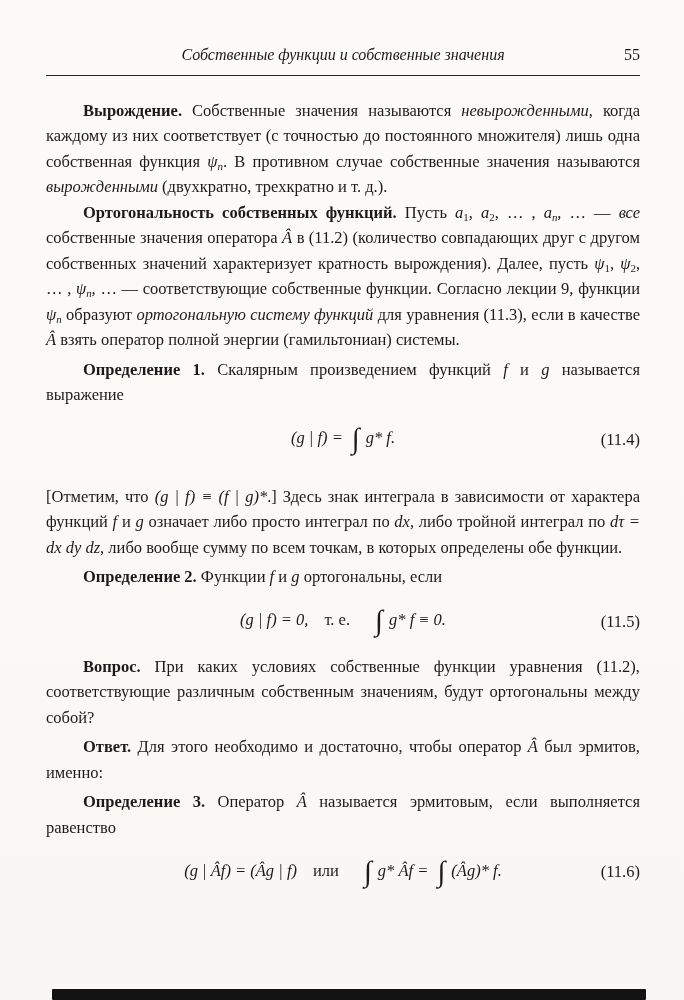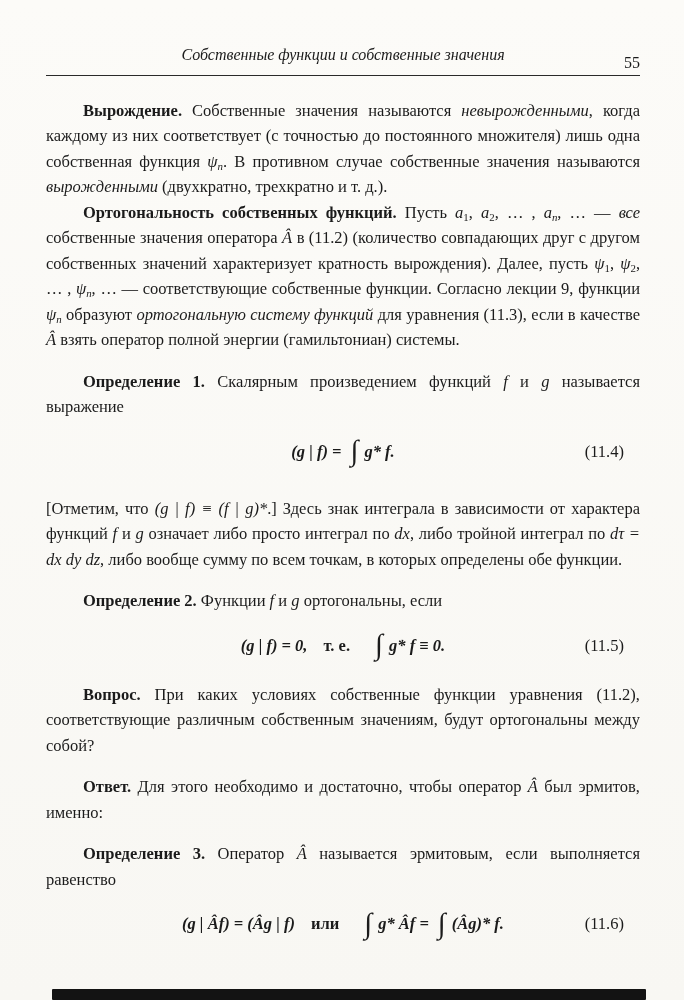--- a/index.html
+++ b/index.html
@@ -27,70 +27,69 @@
     text-align: center;
     font-style: italic;
     font-size: 16px;
     padding-bottom: 7px;
     border-bottom: 1.4px solid #2a2a2a;
     margin-bottom: 22px;
   }
   .rh-num {
     position: absolute;
     right: 0;
-    top: 8px;
+    top: 0;
     font-style: normal;
   }
   .text-block { display: block; }
   .para {
     margin: 0;
     text-align: justify;
     text-indent: 37px;
   }
   .para.noindent { text-indent: 0; margin-top: 24px; }
-  .vspace { margin-top: 16px; }
+  .vspace { margin-top: 4px; }
   b { font-weight: 700; }
   i, .m { font-style: italic; }
   sub {
     font-size: 0.66em;
     line-height: 0;
     vertical-align: -0.28em;
     font-style: normal;
   }
   sub.it { font-style: italic; }
   .eq {
     position: relative;
     display: flex;
     align-items: center;
     justify-content: center;
     margin: 12px 0;
     min-height: 40px;
     text-indent: 0;
   }
   .eq-body {
     display: inline-flex;
-    align-items: center;
+    align-items: flex-start;
     white-space: pre;
-    font-weight: bold;
   }
   .int {
     font-style: normal;
     font-size: 29px;
     line-height: 1;
     margin: 0 6px 0 9px;
     position: relative;
     top: -1px;
   }
   .conn {
     font-style: normal;
     margin: 0 16px;
   }
   .eq-num {
     position: absolute;
-    right: 16px;
+    right: 0;
     top: 50%;
     transform: translateY(-50%);
     font-style: normal;
   }
   .scan-bar {
     position: absolute;
     left: 52px;
     right: 38px;
     bottom: 0;
     height: 11px;

